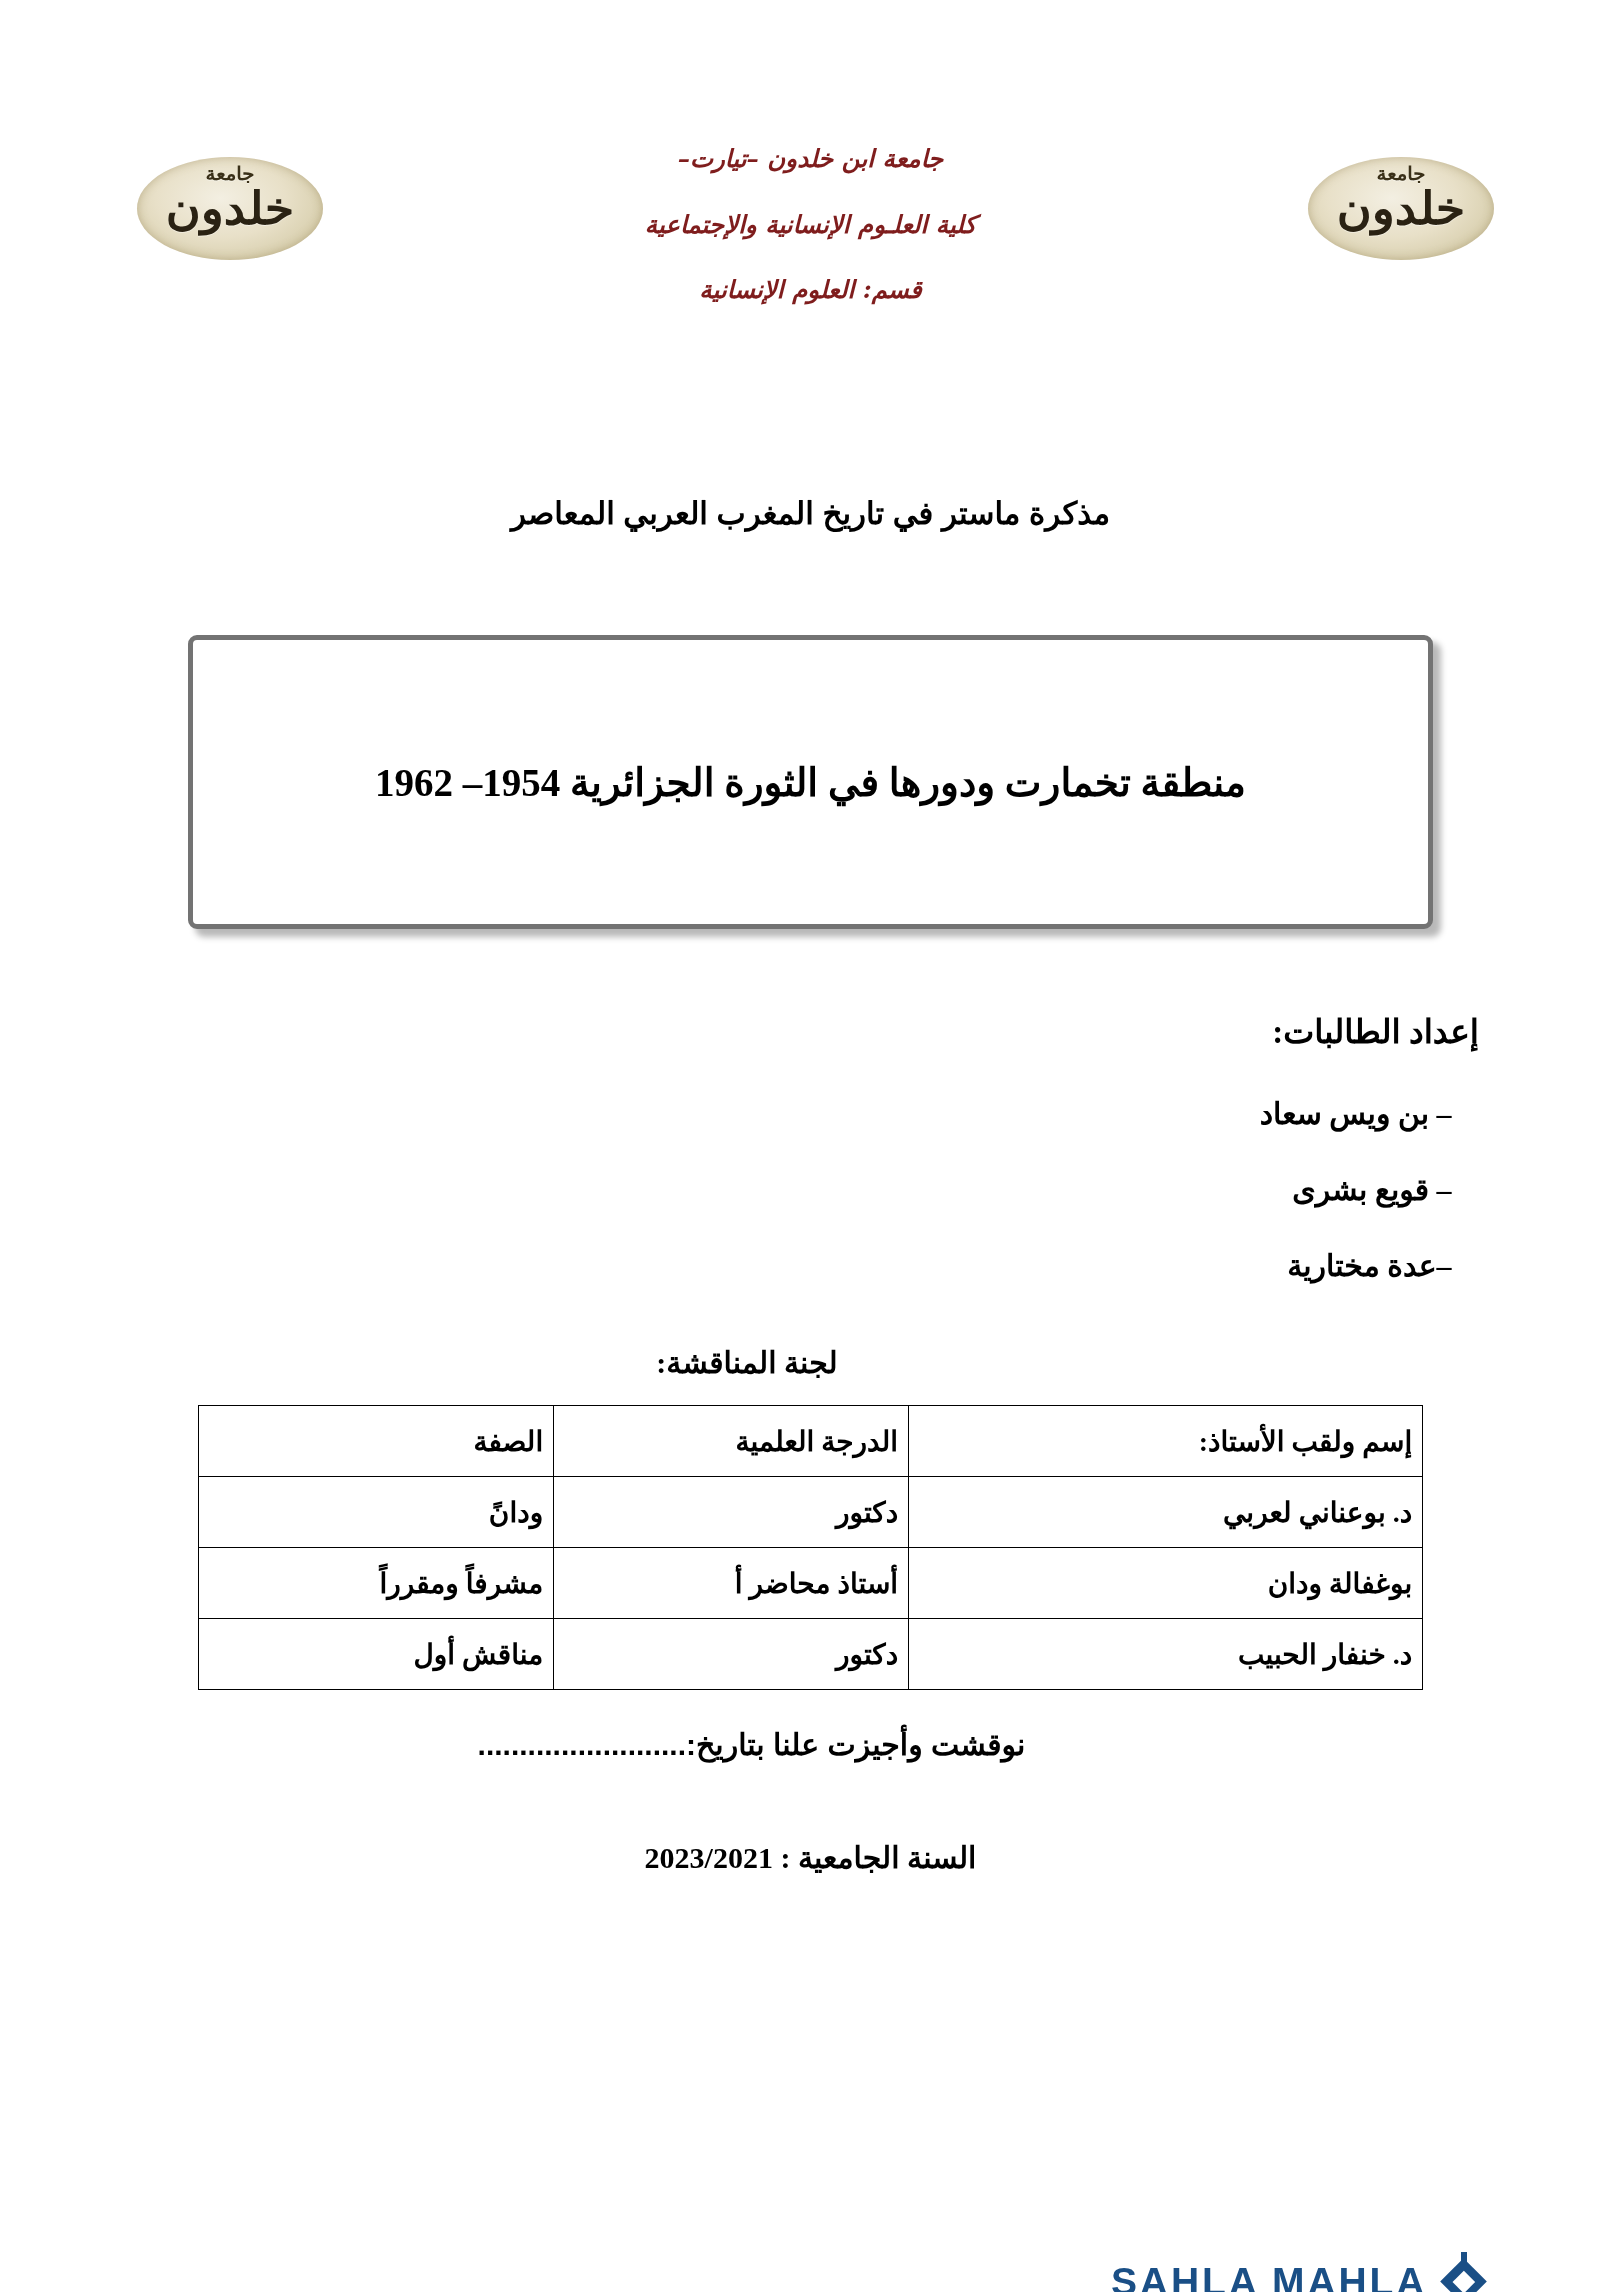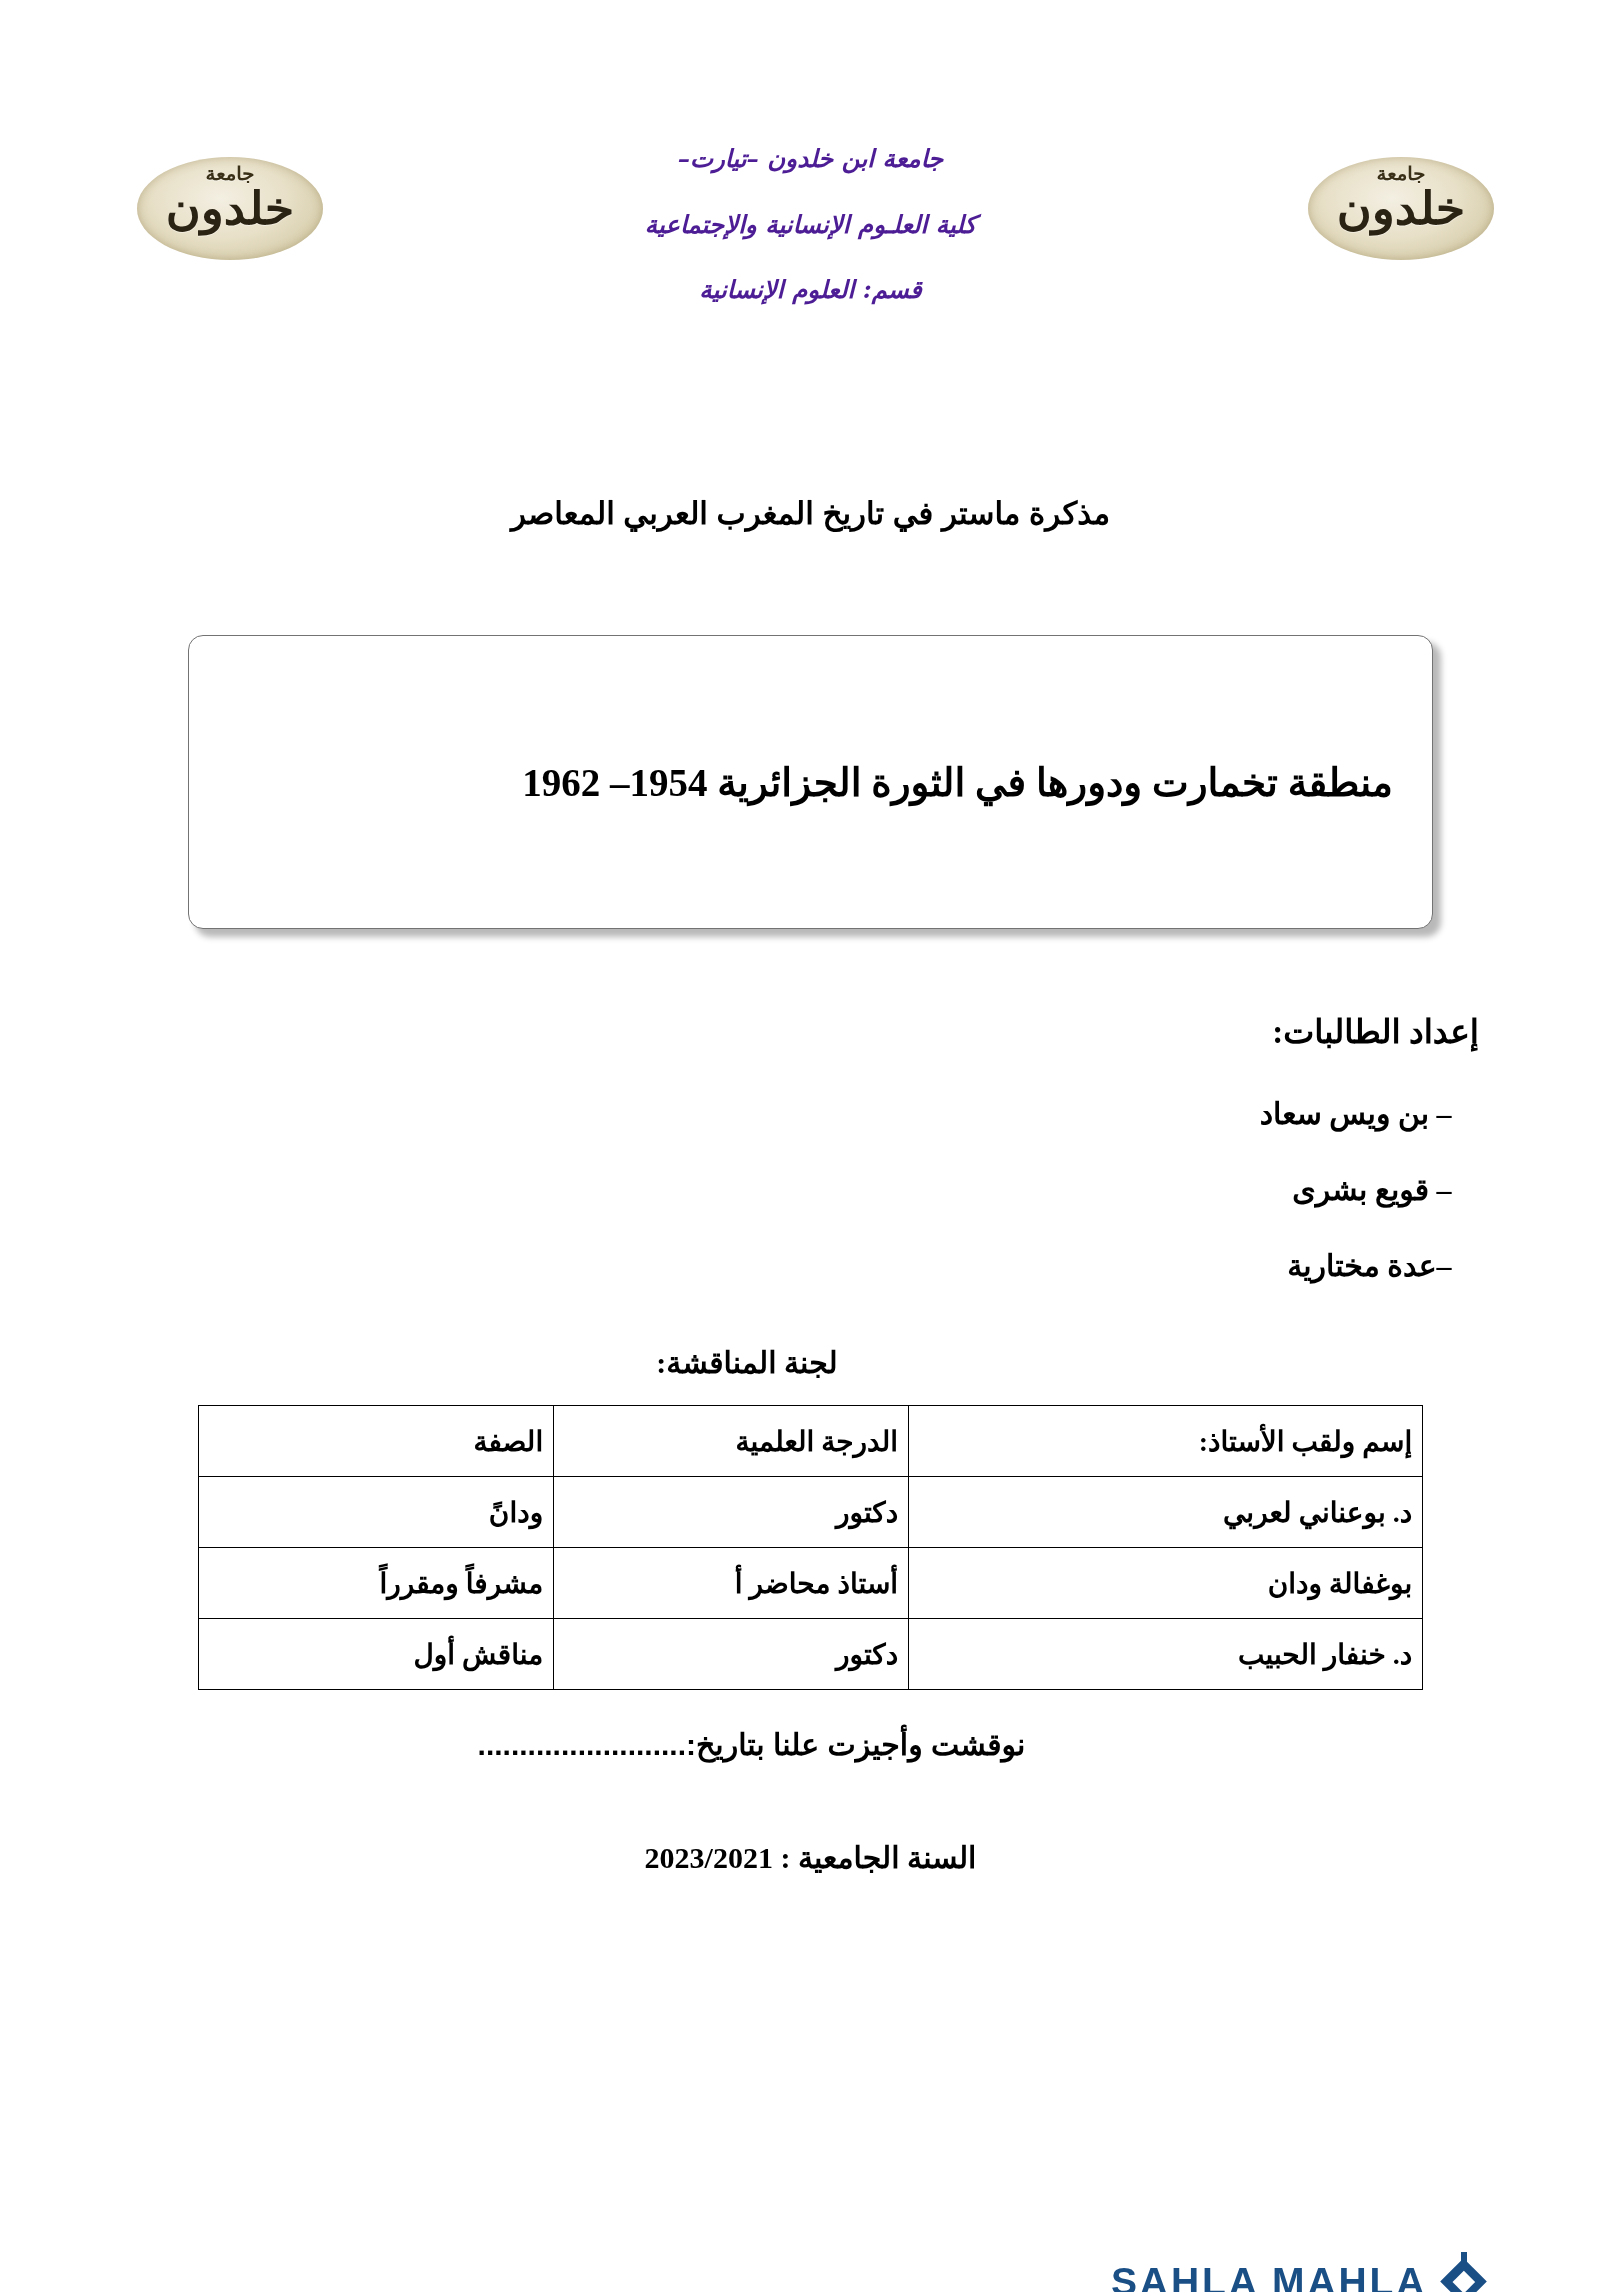--- a/index.html
+++ b/index.html
@@ -70,45 +70,46 @@
     color: #3a3018;
   }
 
   .header-lines {
     text-align: center;
     font-family: "DejaVu Serif", serif;
     font-style: italic;
     font-weight: 700;
     font-size: 24.5px;
     line-height: 1;
-    color: #4c1d95;
+    color: #7f1d1d;
   }
   .header-lines div { margin-bottom: 41px; }
 
   
   .memo-line {
     text-align: center;
     font-family: "Liberation Sans", sans-serif;
     font-weight: 700;
     font-size: 31px;
     margin-top: 93px;
     color: #000;
   }
 
   
   .title-box-wrap {
     margin: 103px auto 0 auto;
     width: 1245px;
   }
   .title-box {
-    border: 1px solid #737373;
-    border-radius: 15px;
+    border: 5px solid #737373;
+    border-radius: 9px;
     height: 294px;
     display: flex;
     align-items: center;
+    justify-content: center;
     box-shadow: 7.8px 7.8px 5.9px rgba(0,0,0,0.28);
     background: #fff;
   }
   .title-text {
     font-family: "Liberation Serif", serif;
     font-weight: 700;
     font-size: 39px;
     text-align: center;
     padding: 0 39px;
   }

